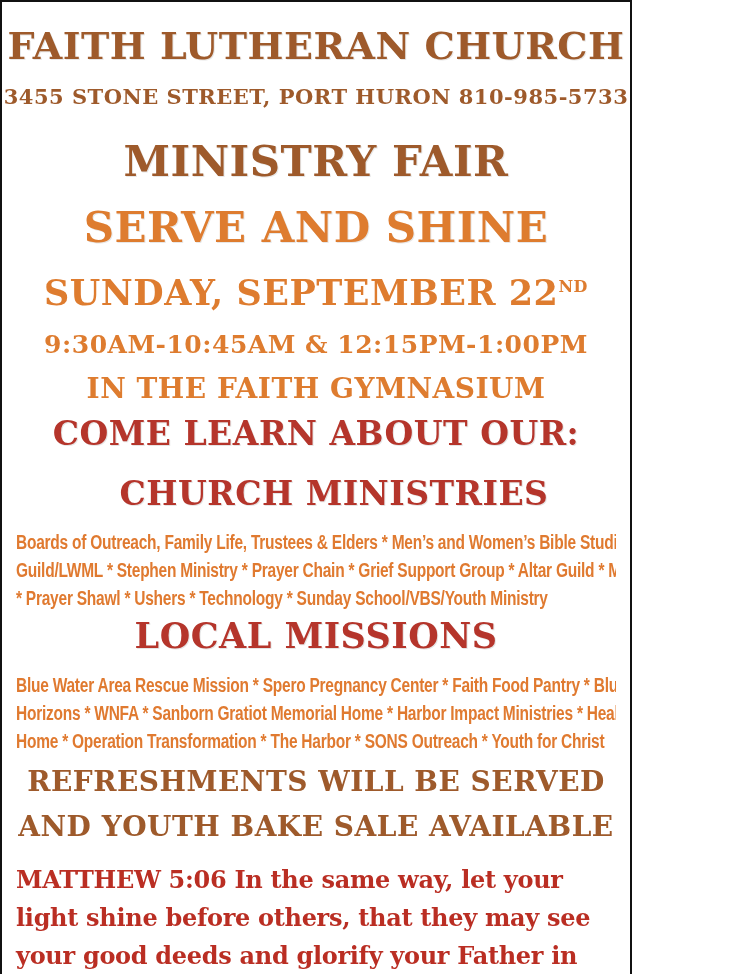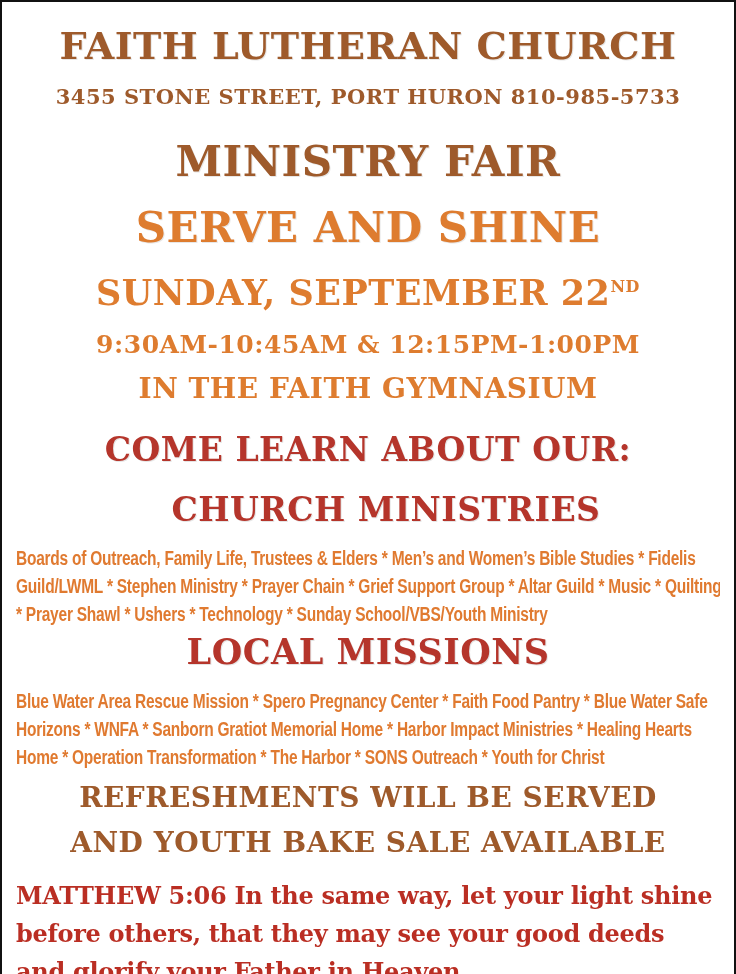--- a/index.html
+++ b/index.html
@@ -2,21 +2,21 @@
 <html><head>
 <meta charset="utf-8">
 <style>
   html, body {
     margin: 0;
     padding: 0;
     background: #ffffff;
   }
   .page {
     position: relative;
-    width: 736px;
+    width: 632px;
     height: 974px;
     box-sizing: border-box;
     background: #ffffff;
     border-top: 2px solid #111111;
     border-left: 2px solid #111111;
     border-right: 2px solid #111111;
     overflow: hidden;
     font-family: "DejaVu Serif", serif;
   }
   .center { text-align: center; }
@@ -69,21 +69,21 @@
     margin-top: 16px;
   }
   .event-location {
     font-size: 28px;
     line-height: 33px;
     margin-top: 12px;
   }
   .come-learn {
     font-size: 33px;
     line-height: 38px;
-    margin-top: 26px;
+    margin-top: 10px;
     text-shadow: 1px 1px 0 rgba(170,170,170,0.3);
   }
   .church-ministries {
     font-size: 33px;
     line-height: 38px;
     margin-top: 22px;
     text-shadow: 1px 1px 0 rgba(170,170,170,0.3);
     padding-left: 36px;
   }
   .body-list-wrap {

